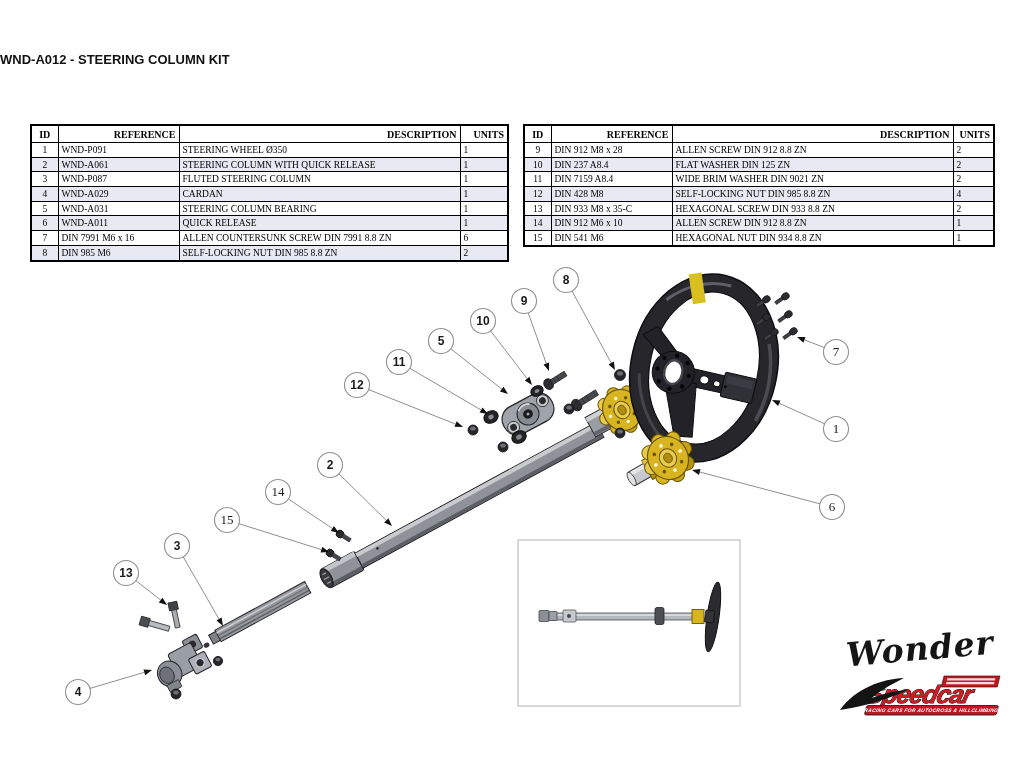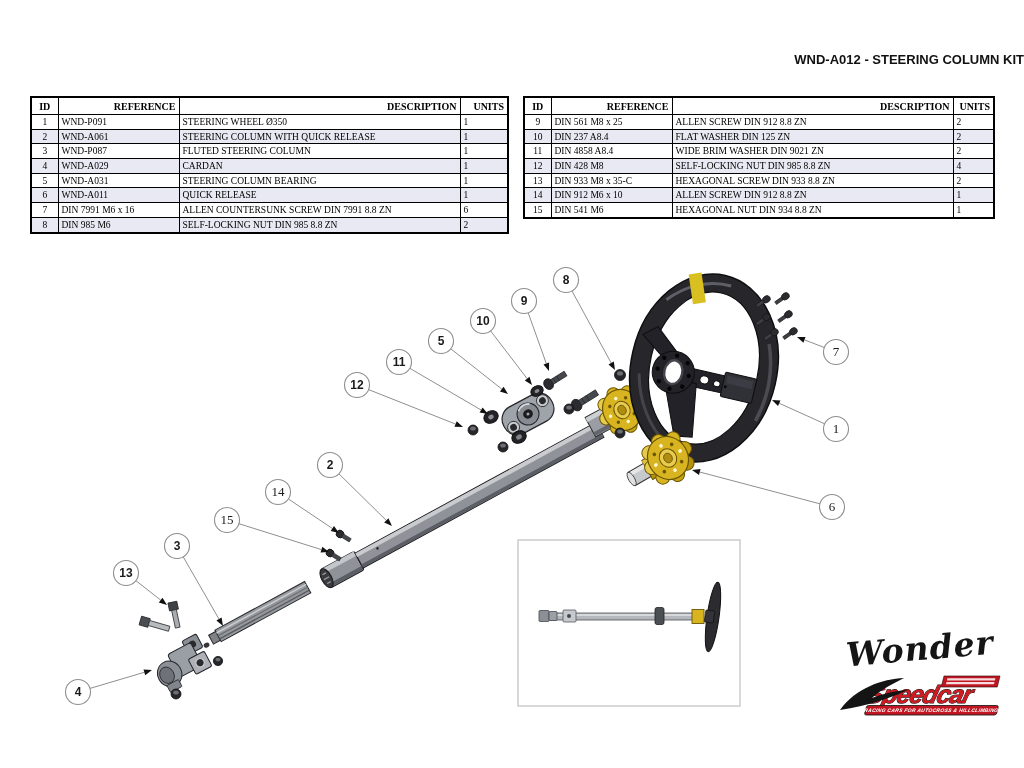--- a/index.html
+++ b/index.html
@@ -1,22 +1,22 @@
 <!DOCTYPE html>
 <html><head>
 <meta charset="utf-8">
 <style>
   html,body{margin:0;padding:0;background:#ffffff;}
   #page{position:relative;width:1024px;height:768px;background:#fff;overflow:hidden;
         font-family:"Liberation Serif",serif;}
   #diagram-svg{position:absolute;left:0;top:0;width:1024px;height:768px;}
-  .page-title{position:absolute;left:0;top:52px;width:1024px;text-align:right;
+  .page-title{position:absolute;left:0;top:52px;width:1024px;text-align:left;
     font-family:"Liberation Sans",sans-serif;font-weight:bold;font-size:13px;color:#111;}
   .parts-table{position:absolute;border-collapse:collapse;table-layout:fixed;
-    font-family:"Liberation Serif",serif;font-size:9.5px;color:#000;background:#fff;}
+    font-family:"Liberation Serif",serif;font-size:9.5px;color:#000;background:#fff;margin-top:28px;}
   .parts-table,.parts-table td,.parts-table th{border:1px solid #000;}
   .parts-table{border:2px solid #000;}
   .parts-table th{font-weight:bold;font-size:10px;text-align:right;padding:1px 3px;height:14px;white-space:nowrap;overflow:hidden;}
   .parts-table td{padding:0 3px;height:13.7px;white-space:nowrap;overflow:hidden;}
   .parts-table th.c-id, .parts-table td.c-id{text-align:center;}
   .parts-table tr.alt td{background:#e8e9f2;}
   #table-left{left:30px;top:96px;width:477px;}
   #table-right{left:523px;top:96px;width:470px;}
   .leader{stroke:#8f8f8f;stroke-width:1;fill:none;}
   .arrowhead{fill:#111;}
@@ -447,33 +447,33 @@
         <tr id="thead-right">
           <th class="c-id">ID</th>
           <th class="">REFERENCE</th>
           <th class="">DESCRIPTION</th>
           <th class="">UNITS</th>
         </tr>
       </thead>
     <tbody id="tbody-right">
         <tr>
           <td class="c-id">9</td>
-          <td class="">DIN 561 M8 x 25</td>
+          <td class="">DIN 912 M8 x 28</td>
           <td class="">ALLEN SCREW DIN 912 8.8 ZN</td>
           <td class="">2</td>
         </tr>
         <tr class="alt">
           <td class="c-id">10</td>
           <td class="">DIN 237 A8.4</td>
           <td class="">FLAT WASHER DIN 125 ZN</td>
           <td class="">2</td>
         </tr>
         <tr>
           <td class="c-id">11</td>
-          <td class="">DIN 4858 A8.4</td>
+          <td class="">DIN 7159 A8.4</td>
           <td class="">WIDE BRIM WASHER DIN 9021 ZN</td>
           <td class="">2</td>
         </tr>
         <tr class="alt">
           <td class="c-id">12</td>
           <td class="">DIN 428 M8</td>
           <td class="">SELF-LOCKING NUT  DIN 985 8.8 ZN</td>
           <td class="">4</td>
         </tr>
         <tr>

